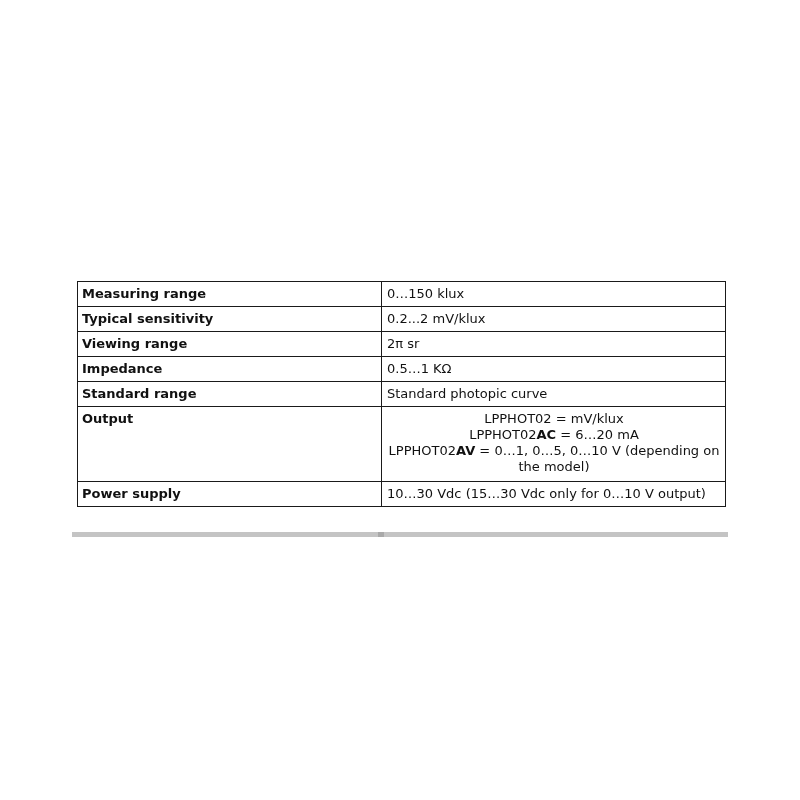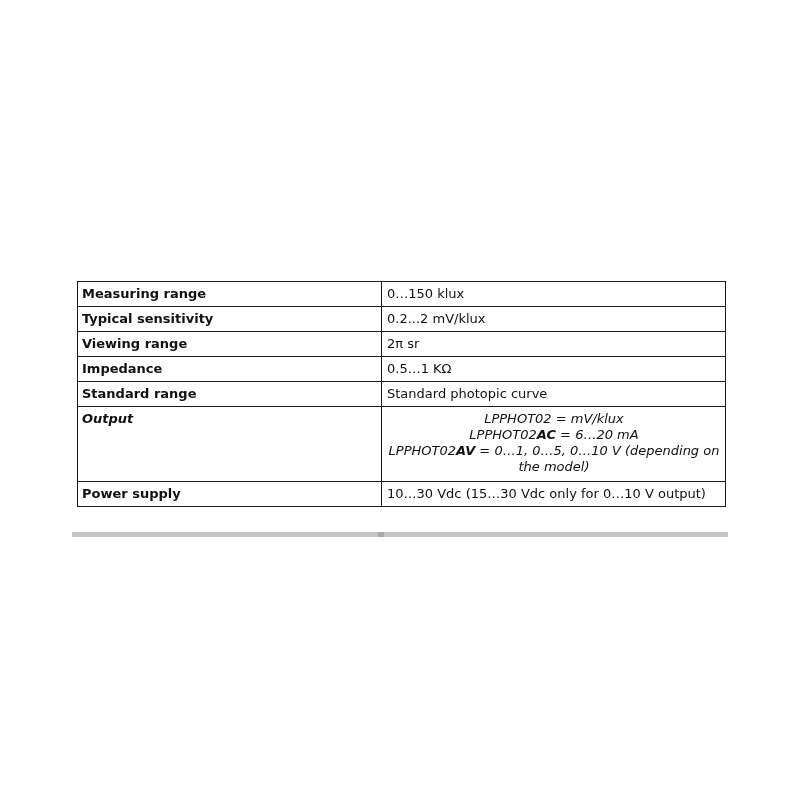--- a/index.html
+++ b/index.html
@@ -36,21 +36,20 @@
       padding-left: 4px;
     }
     .spec-table td.value {
       padding-left: 5px;
     }
     .spec-table tr.single td {
       height: 16px;
     }
     .spec-table tr.output td {
       height: 66px;
-      font-style: italic;
     }
     .val-line {
       display: block;
       text-align: center;
     }
     .val-line b {
       font-weight: bold;
     }
     .bottom-bar {
       position: absolute;

